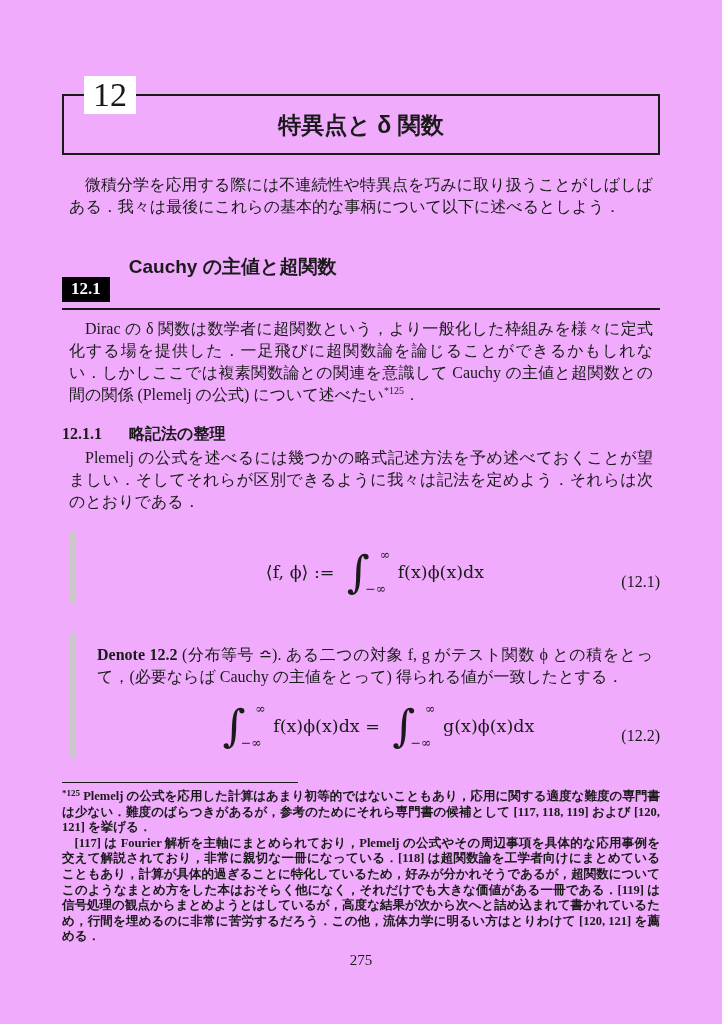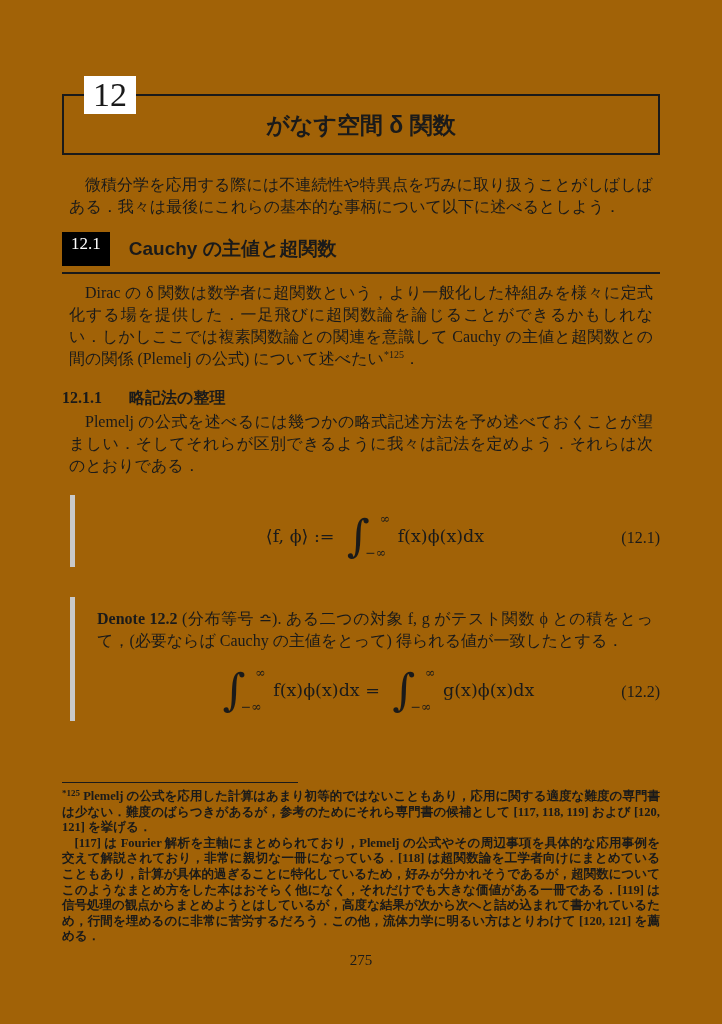--- a/index.html
+++ b/index.html
@@ -1,19 +1,19 @@
 <!DOCTYPE html>
 <html><head>
 <meta charset="utf-8">
 <style>
   html,body{margin:0;padding:0;background:#ffffff;}
   .page{
     position:relative;
     width:722px;height:1024px;
-    background:#a16207;
+    background:#f0abfc;
     color:#1a1a1a;
     font-family:"Liberation Serif","DejaVu Serif",serif;
     overflow:hidden;
   }
   .content{padding:0 62px;}
 
   
   .chapter-box{
     position:relative;
     margin-top:94px;
@@ -49,23 +49,24 @@
 
   
   .section-head{
     margin-top:14px;
     display:flex;align-items:center;gap:19px;
     border-bottom:2px solid #1a1a1a;
     padding-bottom:6px;
   }
   .sec-num{
     background:#000000;color:#ffffff;
-    font-weight:normal;font-size:17px;
-    padding:2px 9px 12px;
+    font-weight:bold;font-size:17px;
+    padding:2px 9px 3px;
     font-family:"Liberation Serif",serif;
+    margin-top:45px;
   }
   .sec-title{
     font-family:"Liberation Sans","DejaVu Sans",sans-serif;
     font-weight:bold;font-size:19px;
   }
   .sec-body{margin-top:8px;}
 
   
   .subsection{
     margin-top:18px;
@@ -102,21 +103,21 @@
     margin-left:7px;
     padding-right:22px;
     vertical-align:middle;
     line-height:normal;
   }
   .int{font-size:44px;line-height:48px;display:inline-block;}
   .bound{position:absolute;font-size:12.5px;line-height:1;}
   .b-up{top:1px;right:2px;}
   .b-dn{bottom:0;right:6px;}
   .eq-num{
-    position:absolute;right:0;top:4px;
+    position:absolute;right:0;top:12px;
     height:58px;line-height:58px;
     font-size:16px;
     font-family:"Liberation Serif",serif;
   }
 
   
   .footnote-rule{
     position:absolute;
     top:782px;left:62px;width:236px;
     border-top:1.5px solid #1a1a1a;
@@ -140,21 +141,21 @@
   }
 </style>
 </head>
 <body>
 
 <div class="page">
   <div class="content">
 
     <div class="chapter-box">
       <span class="chapter-num">12</span>
-      <div class="chapter-title">がなす空間 δ 関数</div>
+      <div class="chapter-title">特異点と δ 関数</div>
     </div>
 
     <p class="body indent intro">微積分学を応用する際には不連続性や特異点を巧みに取り扱うことがしばしばある．我々は最後にこれらの基本的な事柄について以下に述べるとしよう．</p>
 
     <div class="section-head">
       <span class="sec-num">12.1</span>
       <span class="sec-title">Cauchy の主値と超関数</span>
     </div>
 
     <p class="body indent sec-body"><span>Dirac の δ 関数は数学者に超関数という，より一般化した枠組みを様々に定式化する場を提供した．一足飛びに超関数論を論じることができるかもしれない．しかしここでは複素関数論との関連を意識して Cauchy の主値と超関数との間の関係 (Plemelj の公式) について述べたい</span><sup class="fnref">*125</sup><span>．</span></p>

